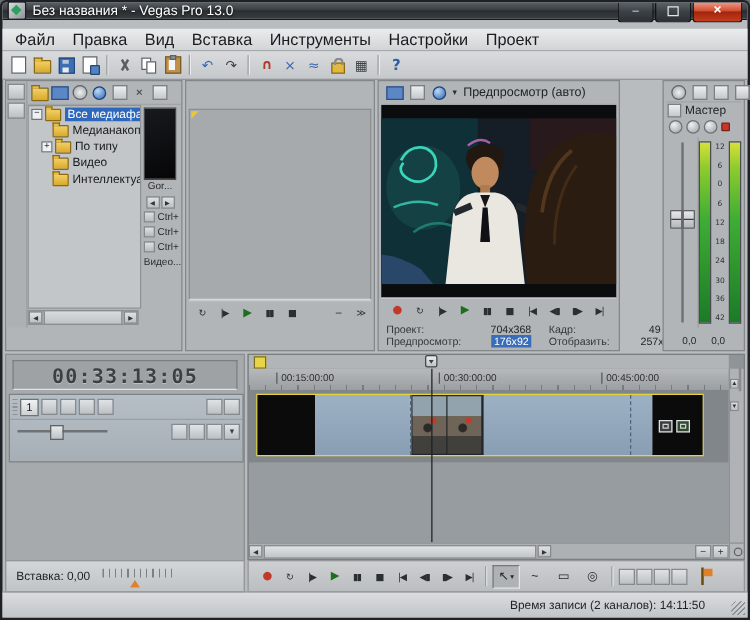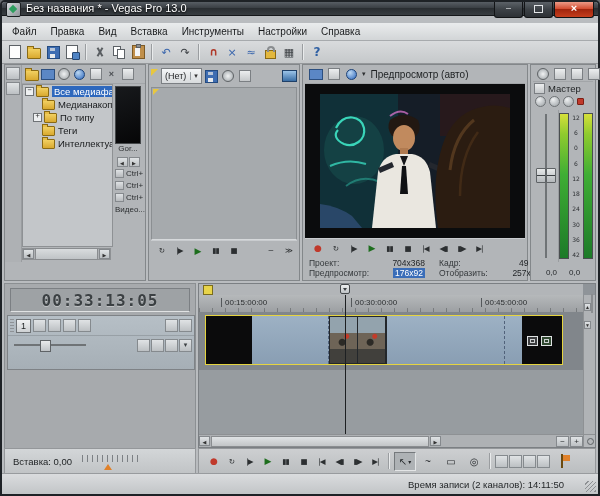--- a/index.html
+++ b/index.html
@@ -1,31 +1,31 @@
 <!DOCTYPE html>
 <html><head>
 <meta charset="utf-8">
 <style>
   html,body{margin:0;padding:0}
   body{width:600px;height:496px;overflow:hidden;background:#6b6f73;font-family:"Liberation Sans",sans-serif;cursor:default;-webkit-user-select:none;user-select:none}
   .win{position:absolute;inset:0;background:#b9bcbf;border:2px solid #1e2226;border-radius:5px 5px 0 0;box-sizing:border-box}
 
   
-  .titlebar{position:absolute;top:0;left:0;right:0;height:14px;background:linear-gradient(#585e64,#3a3f44 45%,#2a2e32 50%,#383d41);border-bottom:1px solid #15171a;display:flex;padding:0 4px;border-radius:3px 3px 0 0;box-sizing:border-box}
+  .titlebar{position:absolute;top:0;left:0;right:0;height:14px;background:linear-gradient(#585e64,#3a3f44 45%,#2a2e32 50%,#383d41);border-bottom:1px solid #15171a;display:flex;align-items:center;padding:0 4px;border-radius:3px 3px 0 0;box-sizing:border-box}
   .appicon{width:13px;height:13px;margin-right:5px;background:linear-gradient(135deg,#d8dcdf,#8d9397);border:1px solid #1c1f22;border-radius:2px;position:relative;flex:none}
   .appicon::before{content:"";position:absolute;left:3px;top:3px;width:6px;height:6px;background:#2f9e5f;transform:rotate(45deg)}
   .title{color:#fff;font-size:11px;text-shadow:0 1px 2px #000;flex:1;white-space:nowrap;overflow:hidden}
   .winbtns{display:flex;align-items:flex-start;height:100%}
   .wb{width:27px;height:15px;border:1px solid #121416;border-top:none;background:linear-gradient(#5c6268,#3c4146 50%,#2d3135);color:#e3e6e8;font-size:9px;line-height:13px;text-align:center;border-radius:0 0 3px 3px;margin-left:1px}
   .wb.close{width:38px;background:linear-gradient(#ec9a87,#d24d31 45%,#a1250d 50%,#c53e1d);color:#fff;font-weight:bold;font-size:11px}
   .maxbox{display:inline-block;width:7px;height:6px;border:1px solid #e3e6e8;margin-top:3px}
 
   
   .menubar{position:absolute;top:21px;left:0;right:0;height:18px;background:linear-gradient(#eaeced,#d2d5d7);border-bottom:1px solid #a7aaad;display:flex;align-items:center;padding-left:3px;box-sizing:border-box}
-  .mi{font-size:10px;color:#191b1d;padding:1px 7px}
+  .mi{font-size:13px;color:#191b1d;padding:1px 7px}
   .toolbar{position:absolute;top:39px;left:0;right:0;height:23px;background:linear-gradient(#d9dbdd,#c5c8ca);border-bottom:1px solid #94979a;display:flex;align-items:center;padding-left:4px;gap:1px;box-sizing:border-box}
   .tsep{width:1px;height:16px;background:#9a9da0;border-right:1px solid #e9ebec;margin:0 3px}
   .t{width:18px;height:17px;display:flex;align-items:center;justify-content:center;position:relative;flex:none}
   .t.sm{width:15px;height:14px}
   .gt{font-size:11px;line-height:1;color:#3a66ad;font-family:"DejaVu Sans",sans-serif}
   .gt.dark{color:#3e4246}.gt.red{color:#b03a2a;transform:rotate(180deg);font-weight:bold}
   .gt.q{font-weight:bold;color:#2e5fa3;font-size:12px}
   .i-page{width:10px;height:12px;background:#fdfdfd;border:1px solid #5c6166}
   .i-folder{width:12px;height:9px;background:linear-gradient(#f2d061,#d9a92f);border:1px solid #8a6a14;border-radius:1px;position:relative;margin-top:2px}
   .i-folder::before{content:"";position:absolute;top:-3px;left:-1px;width:5px;height:2px;background:#e7bd45;border:1px solid #8a6a14;border-bottom:none}
@@ -207,21 +207,21 @@
     </span>
   </div>
 
   <div class="menubar">
     <span class="mi">Файл</span>
     <span class="mi">Правка</span>
     <span class="mi">Вид</span>
     <span class="mi">Вставка</span>
     <span class="mi">Инструменты</span>
     <span class="mi">Настройки</span>
-    <span class="mi">Справка</span>
+    <span class="mi">Проект</span>
   </div>
 
   <div class="toolbar">
     <span class="t">
         <span class="i-page"></span>
       </span>
     <span class="t">
         <span class="i-folder"></span>
       </span>
     <span class="t">
@@ -309,21 +309,21 @@
         <span class="lbl">Медианакопите</span>
       </div>
       <div class="trow child">
         <span class="exp">+</span>
         <span class="fold"></span>
         <span class="lbl">По типу</span>
       </div>
       <div class="trow child">
         <span class="spacer"></span>
         <span class="fold"></span>
-        <span class="lbl">Теги</span>
+        <span class="lbl">Видео</span>
       </div>
       <div class="trow child">
         <span class="spacer"></span>
         <span class="fold"></span>
         <span class="lbl">Интеллектуаль</span>
       </div>
     </div>
     <div class="tree-hs">
       <span class="sa">◀</span>
       <span class="hthumb"></span>
@@ -348,52 +348,33 @@
           <span class="mico"></span>
           <span>Ctrl+</span>
         </div>
       <div class="srow">
           <span>Видео...</span>
         </div>
     </div>
   </div>
 
   <div class="panel" style="left:146px;width:152px">
-    <div class="trim-tb">
-      <span class="cornertri"></span>
-      <span class="select">
-        <span>(Нет)</span>
-        <span class="ar">▾</span>
-      </span>
-      <span class="t sm">
-          <span class="i-save"></span>
-        </span>
-      <span class="t sm">
-          <span class="i-spk"></span>
-        </span>
-      <span class="t sm">
-          <span class="i-sq"></span>
-        </span>
-      <span class="t sm" style="margin-left:auto">
-          <span class="i-mon"></span>
-        </span>
-    </div>
     <div class="trim-view"></div>
     <div class="trim-tr">
       <span class="tbn">↻</span>
       <span class="tbn">|▶</span>
       <span class="tbn play">▶</span>
       <span class="tbn">▮▮</span>
       <span class="tbn">■</span>
       <span class="tbn" style="margin-left:auto">−</span>
       <span class="tbn">≫</span>
     </div>
   </div>
 
-  <div class="panel" style="left:300px;width:226px">
+  <div class="panel" style="left:300px;width:194px">
     <div class="prev-tb">
       <span class="t sm">
           <span class="i-cam"></span>
         </span>
       <span class="t sm">
           <span class="i-sq"></span>
         </span>
       <span class="t sm">
           <span class="i-dotb"></span>
         </span>

